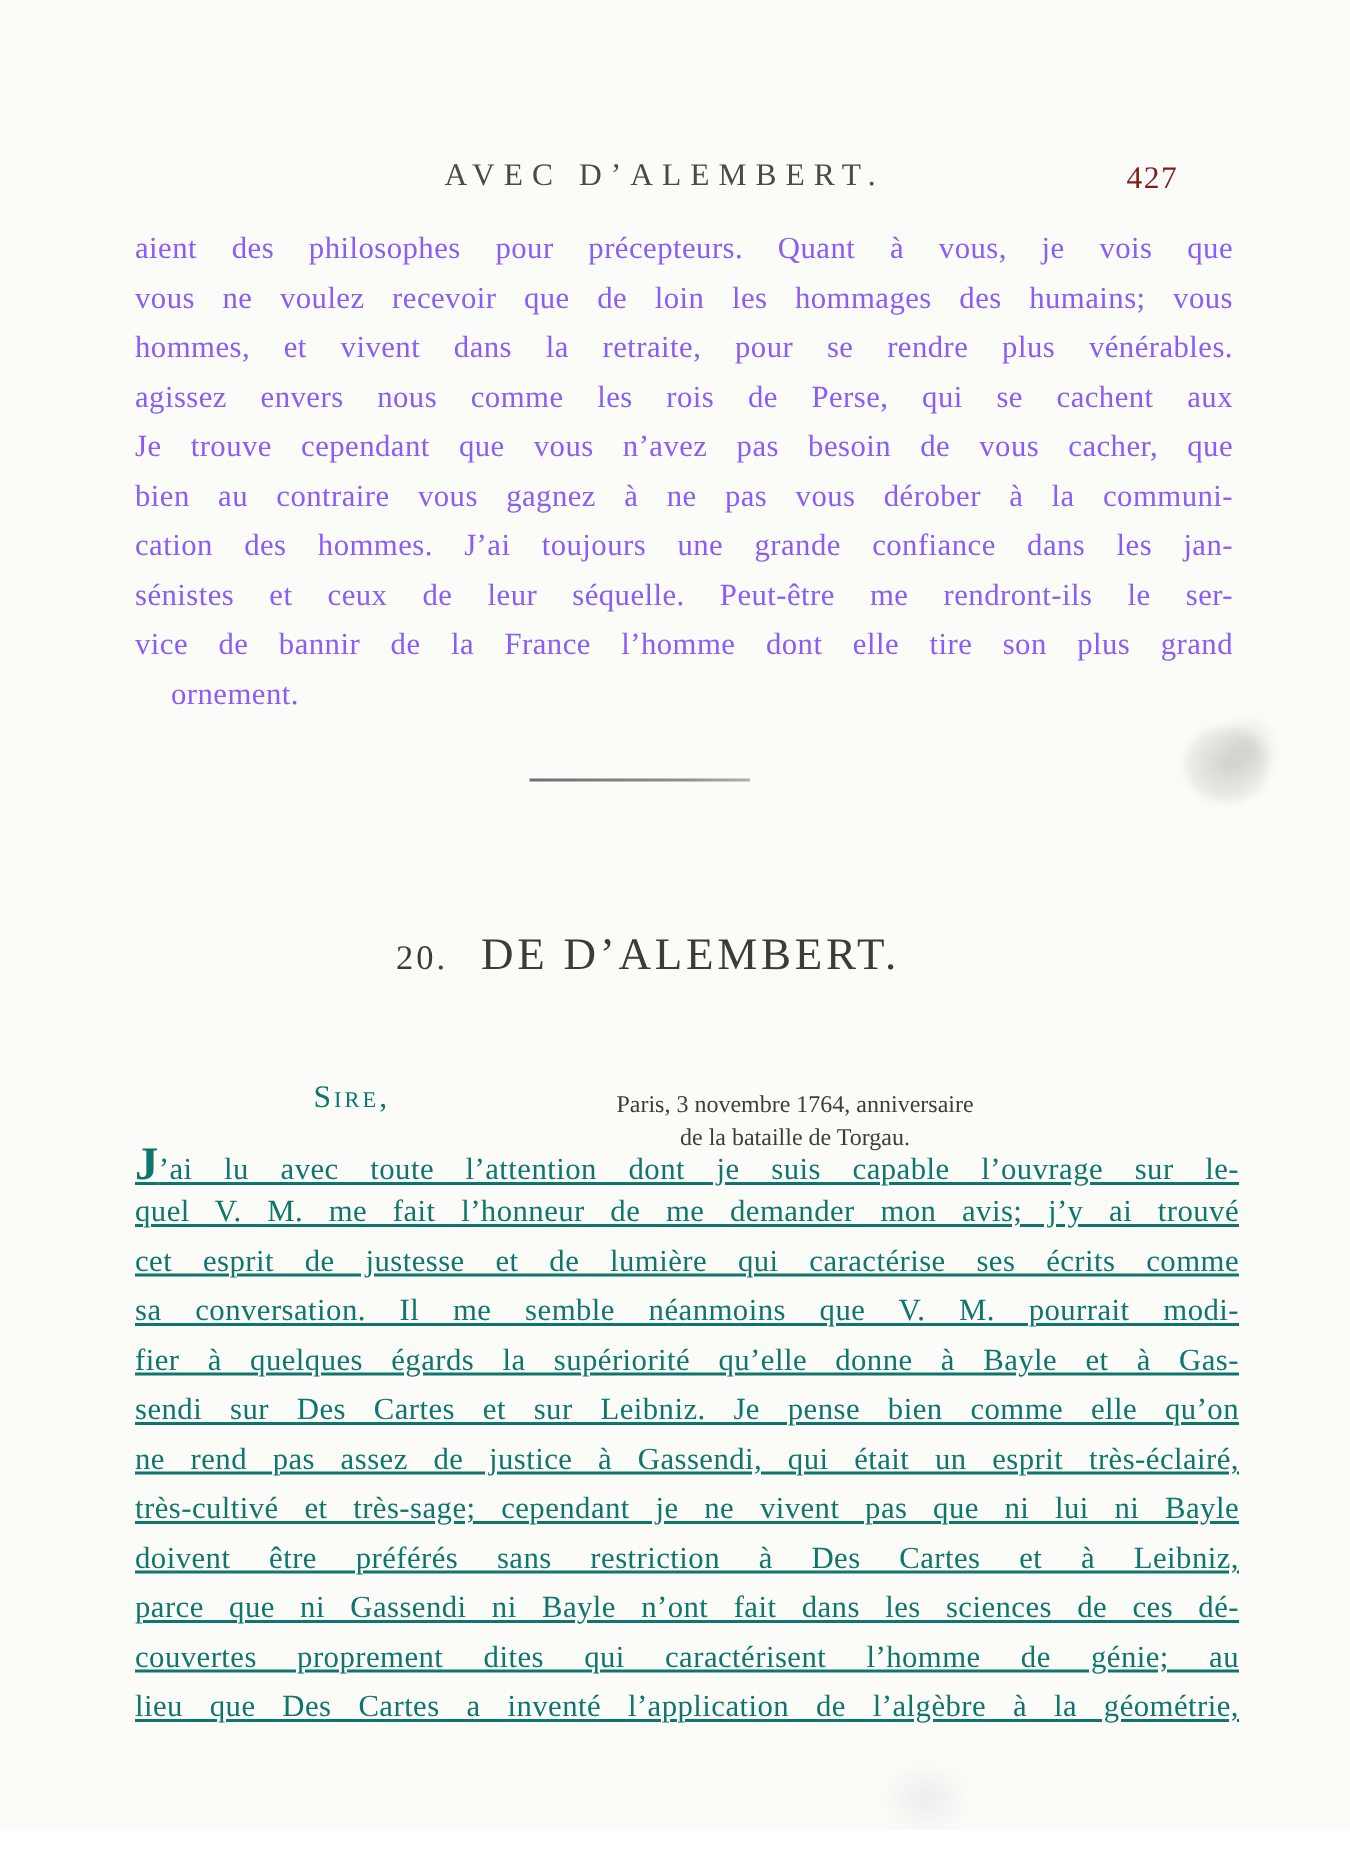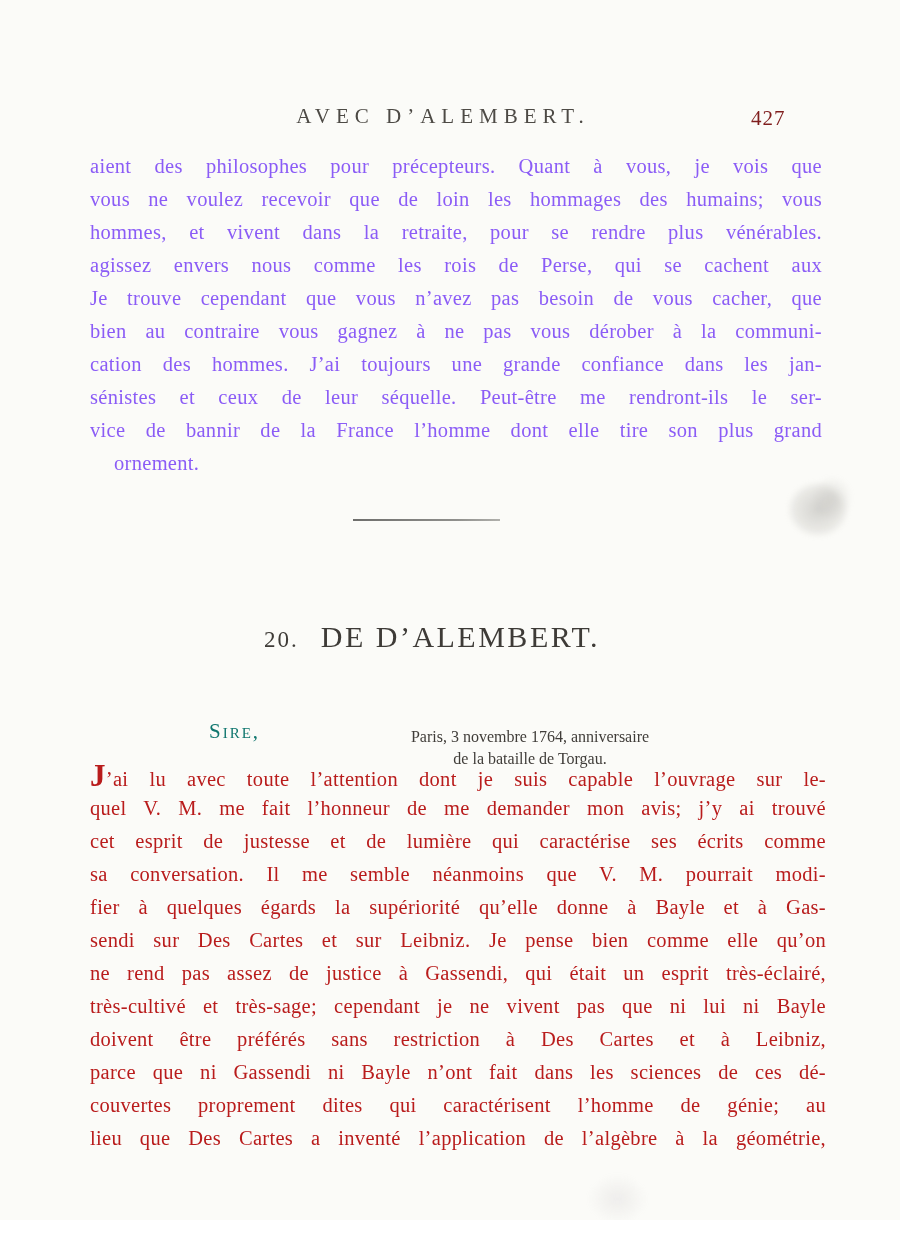--- a/index.html
+++ b/index.html
@@ -107,22 +107,23 @@
     font-size: 21px;
     letter-spacing: 2px;
     color: #0f766e;
   }
 
   
   .letter-body {
     position: absolute;
     top: 759px; left: 90px; width: 736px;
     font-size: 20.5px;
-    color: #b91c1c;
+    color: #0f766e;
     letter-spacing: 0.3px;
+    text-decoration: underline;
   }
   .letter-body .line { height: 33px; line-height: 33px; }
   .initial {
     font-size: 31px;
     font-weight: bold;
     line-height: 33px;
   }
 </style>
 </head>
 <body>

